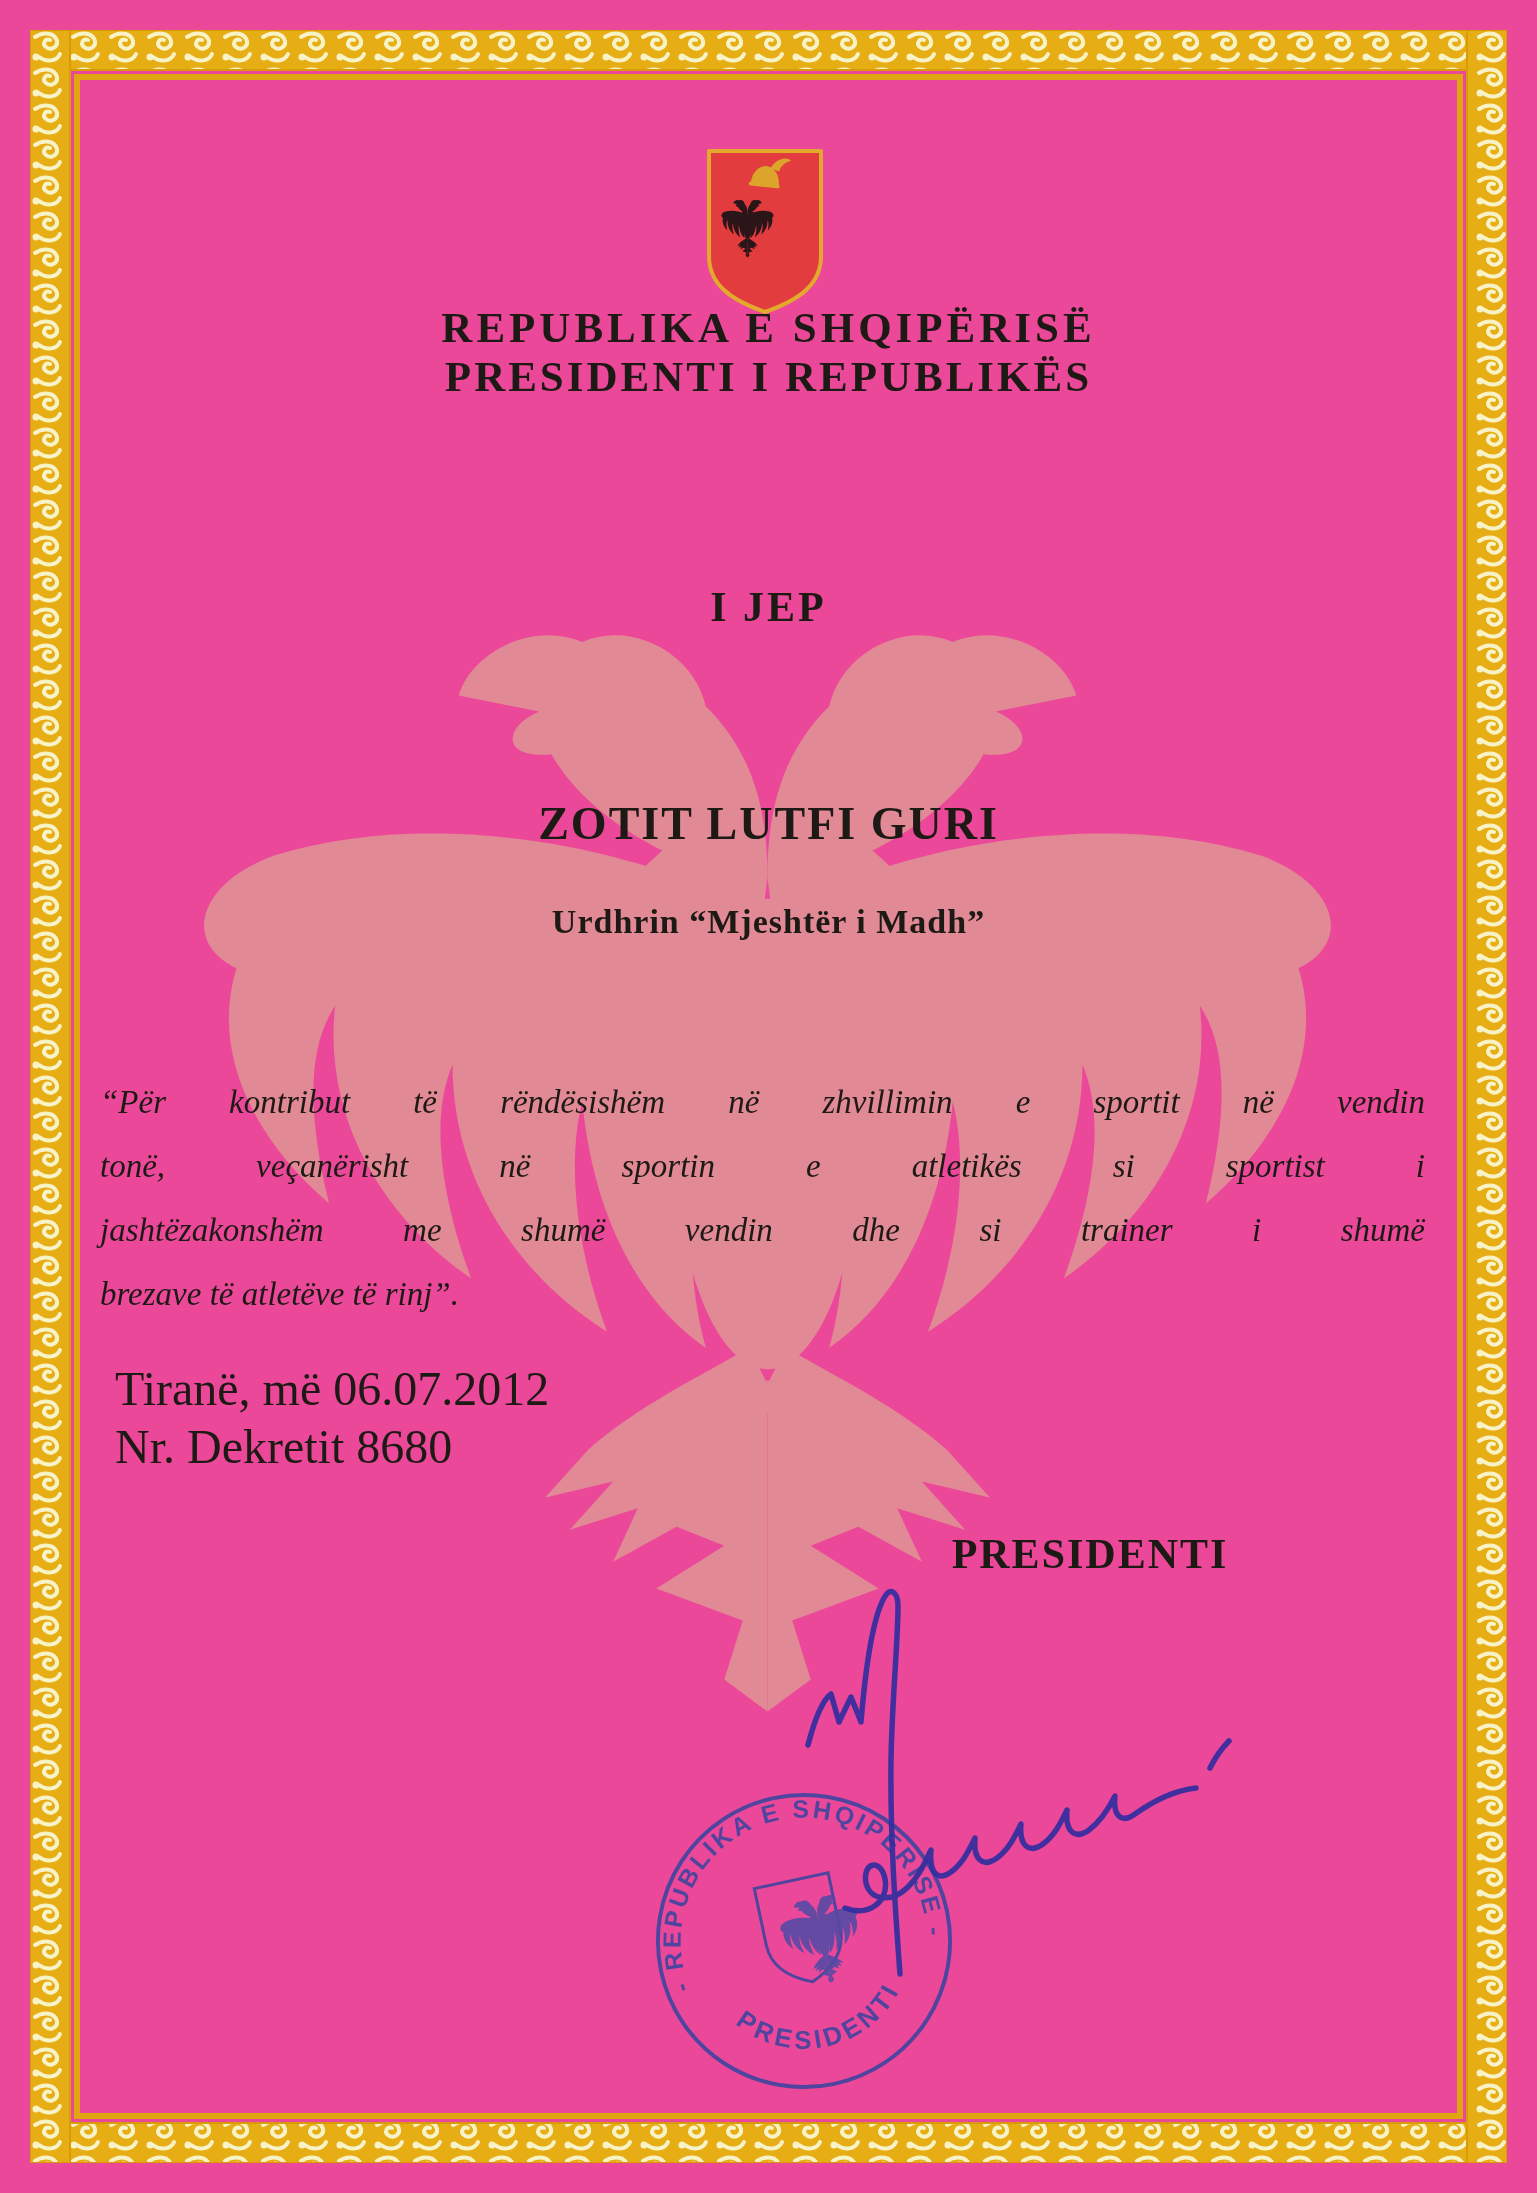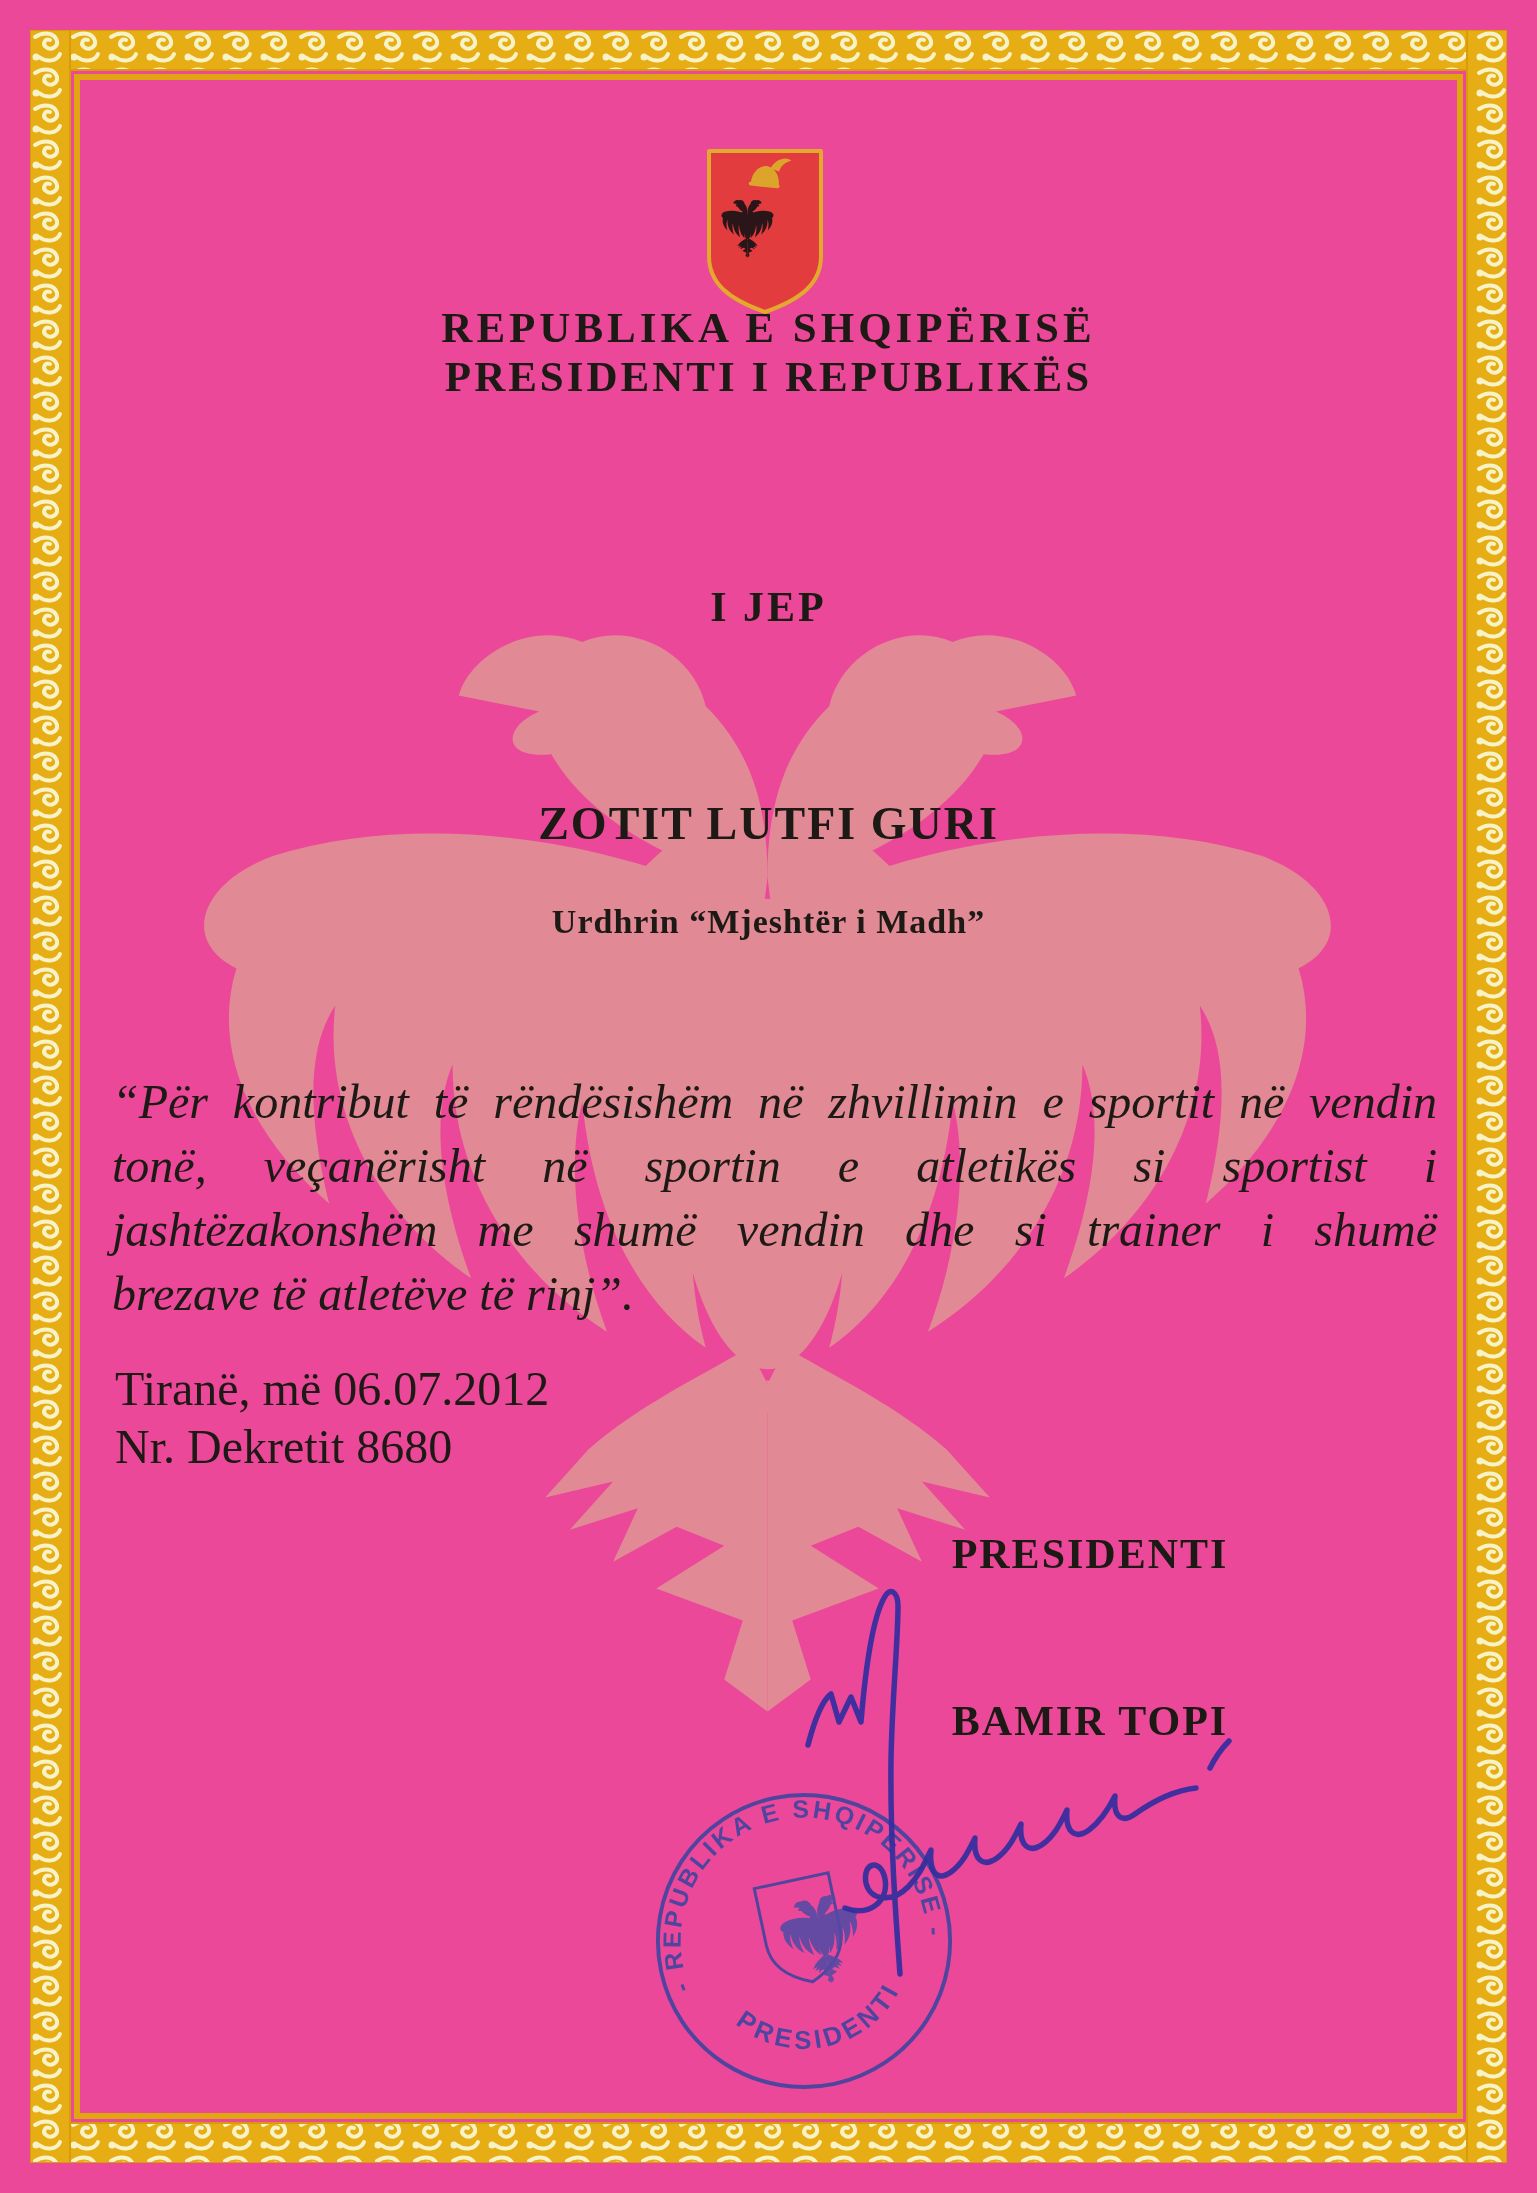--- a/index.html
+++ b/index.html
@@ -29,22 +29,22 @@
 
   
   .centerline { position:absolute; left:0; right:0; text-align:center; font-weight:bold; }
   .header-1 { top:303px; font-size:43px; letter-spacing:4px; }
   .header-2 { top:352px; font-size:43px; letter-spacing:3px; }
   .gives    { top:583px; font-size:42px; letter-spacing:3px; }
   .recipient{ top:797px; font-size:46px; letter-spacing:2px; }
   .order    { top:903px; font-size:34px; letter-spacing:1px; }
 
   .citation {
-    position:absolute; left:112px; top:1070px; width:1325px;
-    font-size:48px; font-style:italic; line-height:64px;
+    position:absolute; left:100px; top:1070px; width:1325px;
+    font-size:33px; font-style:italic; line-height:64px;
   }
   .citation .jline { text-align:justify; text-align-last:justify; }
   .citation .jline.last { text-align-last:left; }
 
   .meta { position:absolute; left:115px; top:1360px; font-size:48px; line-height:58px; }
 
   .sig-title, .sig-name {
     position:absolute; left:870px; width:440px; text-align:center;
     font-weight:bold; font-size:42px; letter-spacing:2px;
   }
@@ -131,21 +131,20 @@
     <div class="jline">jashtëzakonshëm me shumë vendin dhe si trainer i shumë</div>
     <div class="jline last">brezave të atletëve të rinj”.</div>
   </div>
 
   <div class="meta">
     <div>Tiranë, më 06.07.2012</div>
     <div>Nr. Dekretit 8680</div>
   </div>
 
   <div class="sig-title">PRESIDENTI</div>
-  <div class="sig-name">BAMIR TOPI</div>
 
   <div class="seal">
     <svg viewBox="0 0 320 320">
       <defs>
         <path id="arcTop" d="M 42,198 A 124,124 0 1 1 278,198" fill="none"></path>
         <path id="arcBottom" d="M 64,210 A 108,108 0 0 0 256,210" fill="none"></path>
       </defs>
       <circle cx="160" cy="160" r="147" fill="none" stroke="#43459f" stroke-width="4"></circle>
       <text font-size="25" letter-spacing="3" fill="#43459f" font-family="Liberation Sans, sans-serif" font-weight="bold">
         <textPath href="#arcTop" startOffset="50%" text-anchor="middle">- REPUBLIKA E SHQIPERISE -</textPath>

